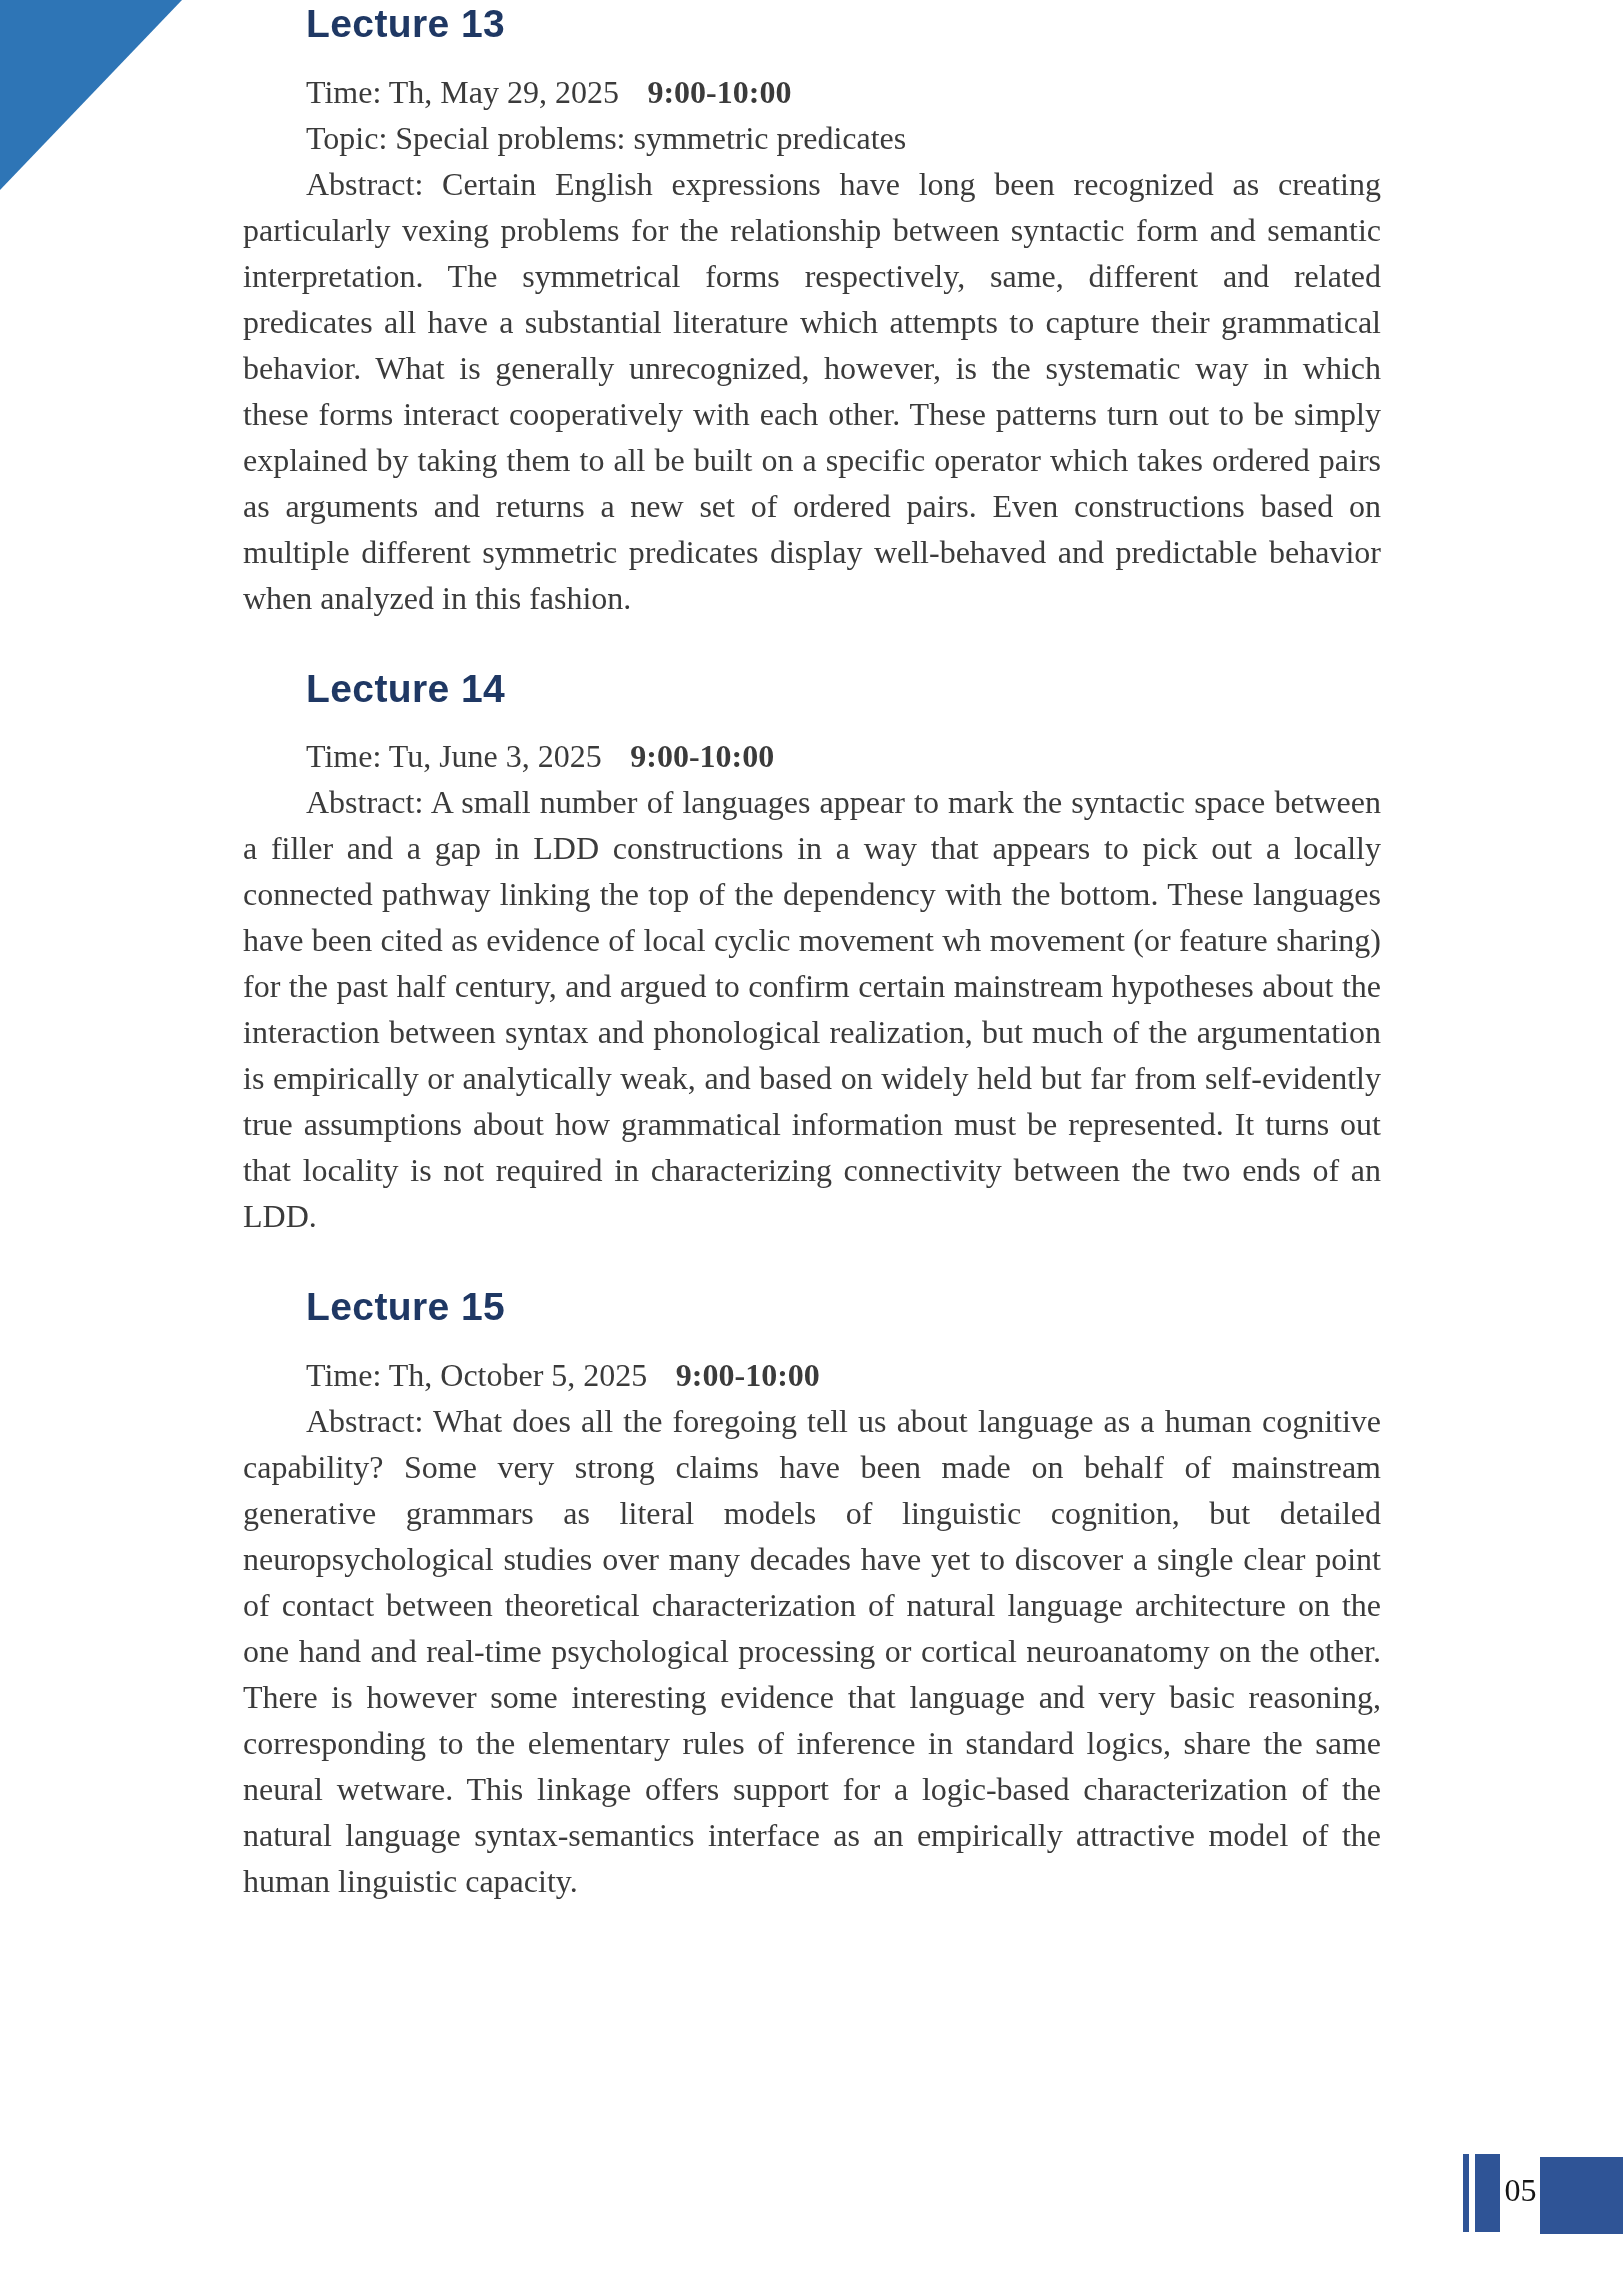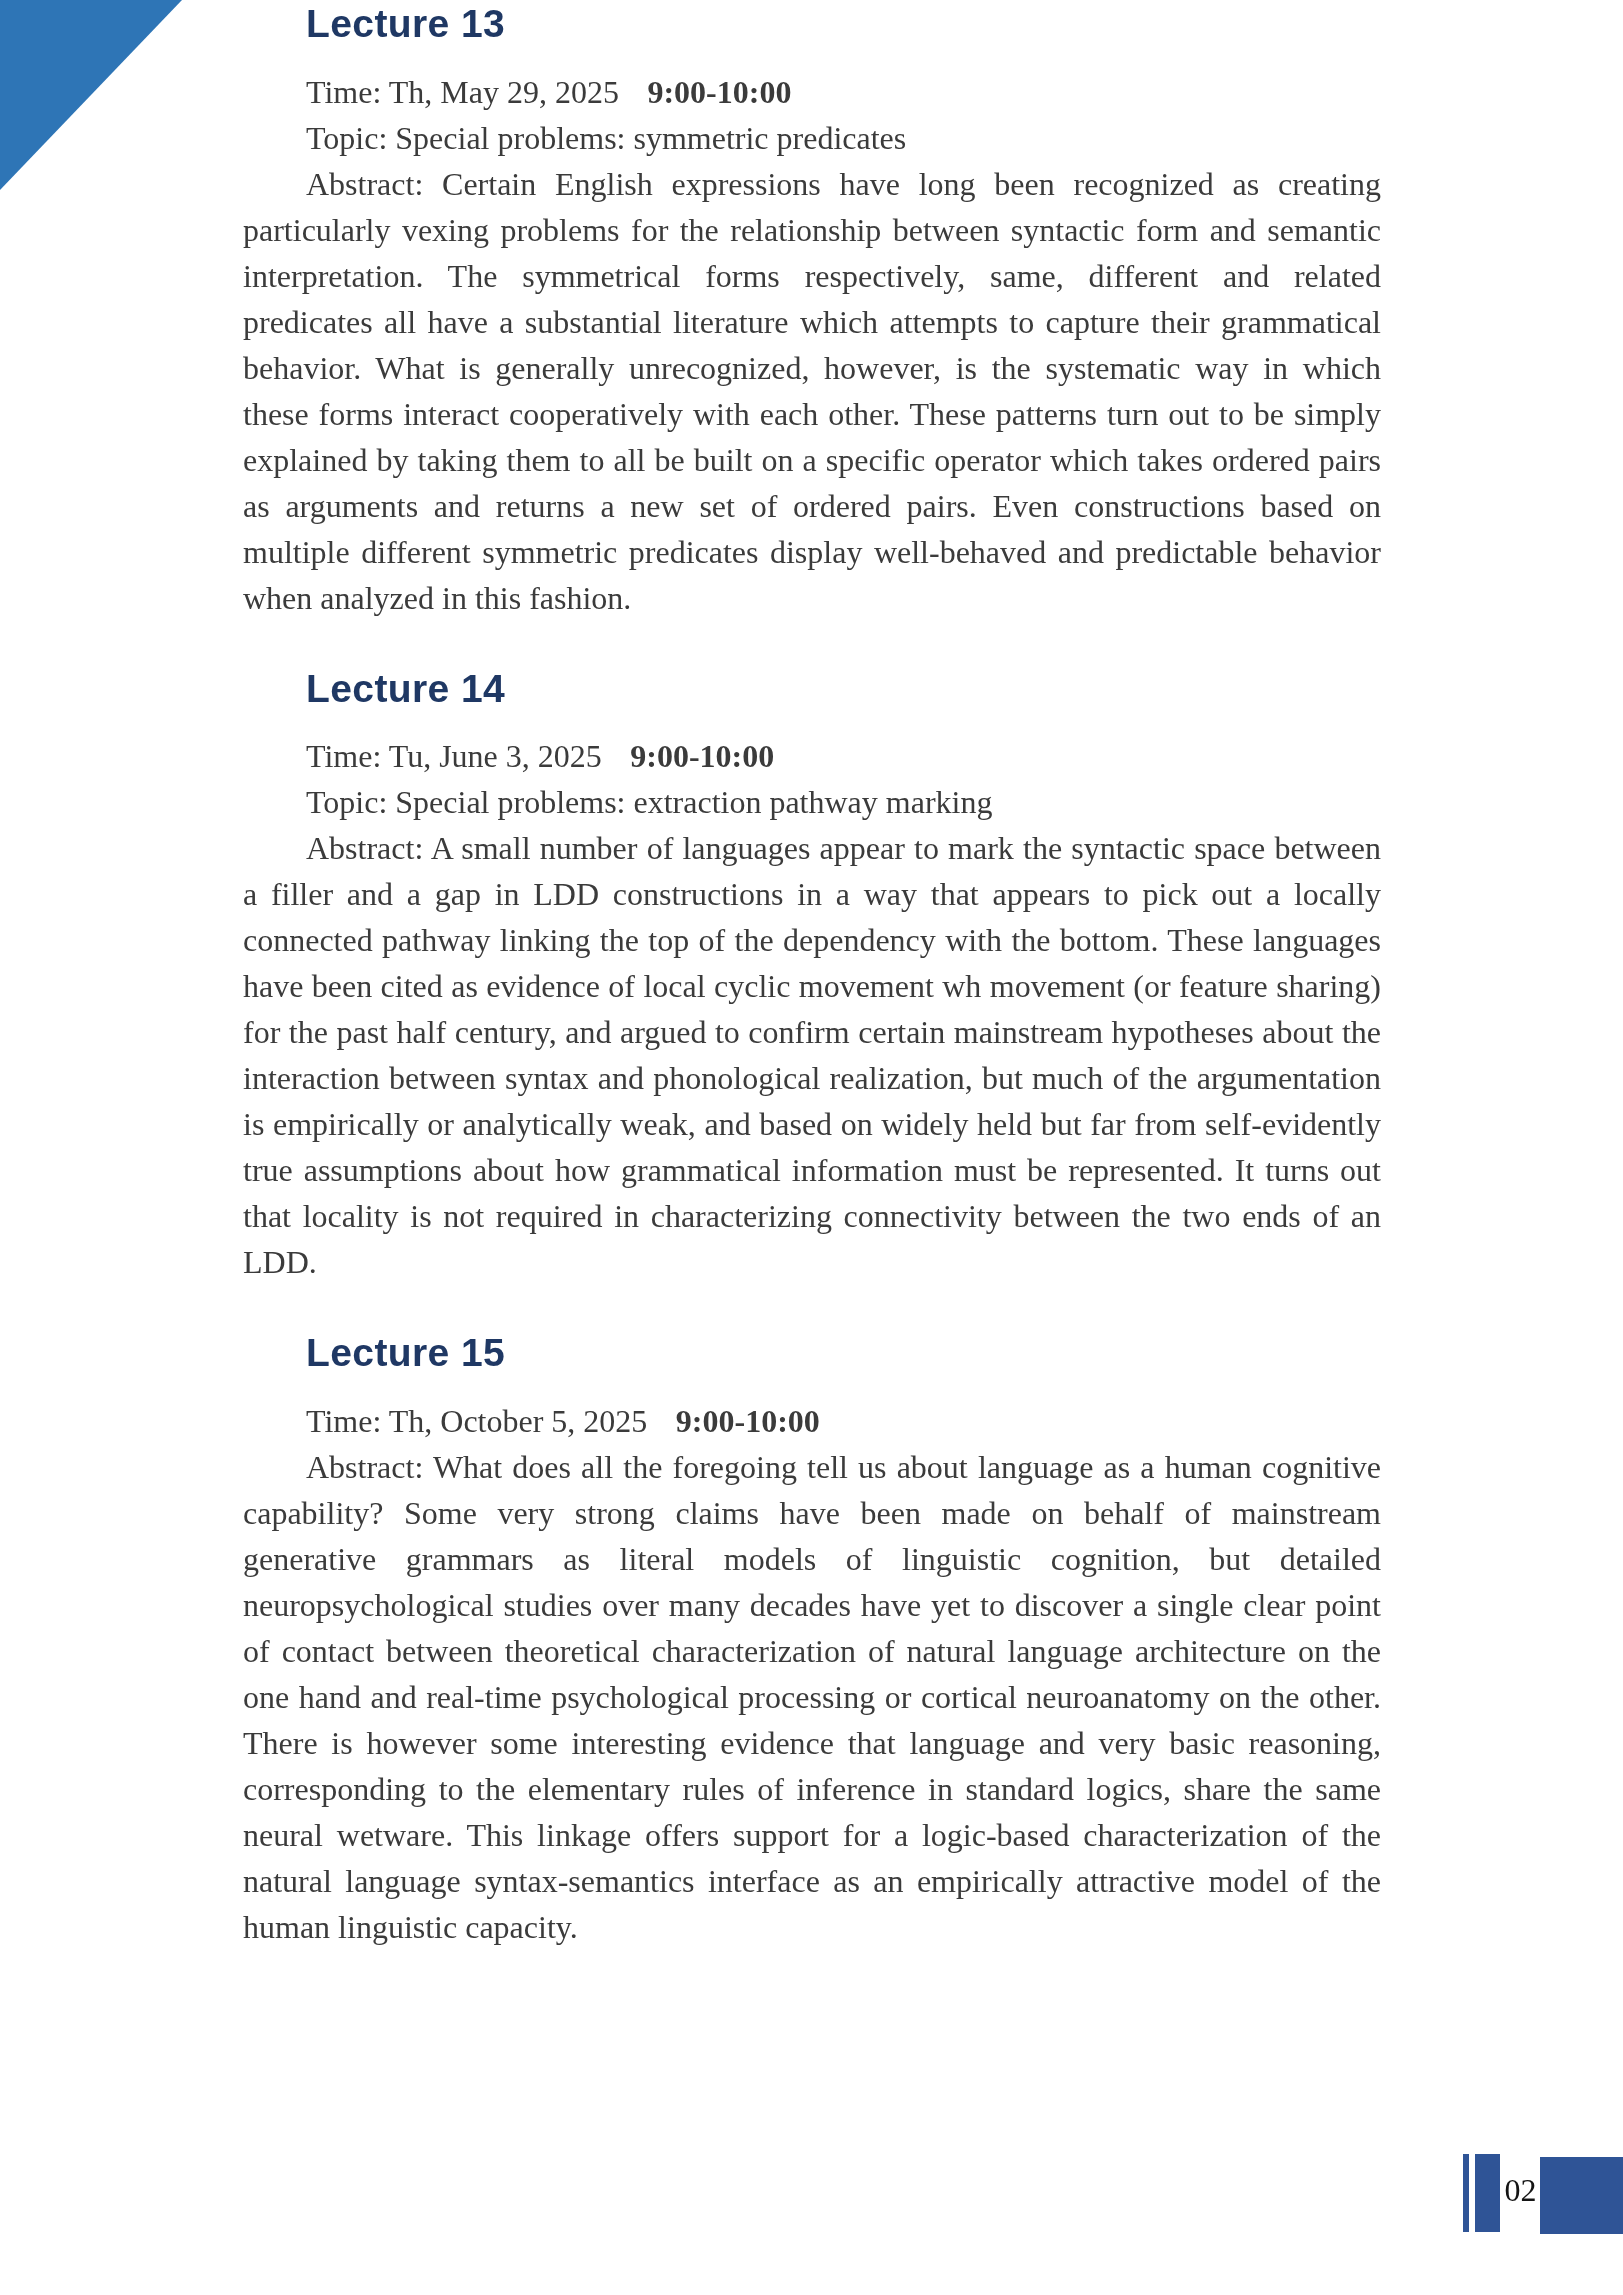--- a/index.html
+++ b/index.html
@@ -94,29 +94,28 @@
   <section class="lecture">
     <h2 class="lecture-title">Lecture 13</h2>
     <p class="meta"><span class="label">Time:</span> <span>Th, May 29, 2025</span><span class="time-range">9:00-10:00</span></p>
     <p class="meta"><span class="label">Topic:</span> <span>Special problems: symmetric predicates</span></p>
     <p class="abstract"><span class="label">Abstract:</span> <span>Certain English expressions have long been recognized as creating particularly vexing problems for the relationship between syntactic form and semantic interpretation. The symmetrical forms respectively, same, different and related predicates all have a substantial literature which attempts to capture their grammatical behavior. What is generally unrecognized, however, is the systematic way in which these forms interact cooperatively with each other. These patterns turn out to be simply explained by taking them to all be built on a specific operator which takes ordered pairs as arguments and returns a new set of ordered pairs. Even constructions based on multiple different symmetric predicates display well-behaved and predictable behavior when analyzed in this fashion.</span></p>
   </section>
 
   <section class="lecture">
     <h2 class="lecture-title">Lecture 14</h2>
     <p class="meta"><span class="label">Time:</span> <span>Tu, June 3, 2025</span><span class="time-range">9:00-10:00</span></p>
-    <p class="meta"><span class="label">Topic:</span> <span>Special problems: extraction pathway marking</span></p>
     <p class="abstract"><span class="label">Abstract:</span> <span>A small number of languages appear to mark the syntactic space between a filler and a gap in LDD constructions in a way that appears to pick out a locally connected pathway linking the top of the dependency with the bottom. These languages have been cited as evidence of local cyclic movement wh movement (or feature sharing) for the past half century, and argued to confirm certain mainstream hypotheses about the interaction between syntax and phonological realization, but much of the argumentation is empirically or analytically weak, and based on widely held but far from self-evidently true assumptions about how grammatical information must be represented. It turns out that locality is not required in characterizing connectivity between the two ends of an LDD.</span></p>
   </section>
 
   <section class="lecture">
     <h2 class="lecture-title">Lecture 15</h2>
     <p class="meta"><span class="label">Time:</span> <span>Th, October 5, 2025</span><span class="time-range">9:00-10:00</span></p>
     <p class="abstract"><span class="label">Abstract:</span> <span>What does all the foregoing tell us about language as a human cognitive capability? Some very strong claims have been made on behalf of mainstream generative grammars as literal models of linguistic cognition, but detailed neuropsychological studies over many decades have yet to discover a single clear point of contact between theoretical characterization of natural language architecture on the one hand and real-time psychological processing or cortical neuroanatomy on the other. There is however some interesting evidence that language and very basic reasoning, corresponding to the elementary rules of inference in standard logics, share the same neural wetware. This linkage offers support for a logic-based characterization of the natural language syntax-semantics interface as an empirically attractive model of the human linguistic capacity.</span></p>
   </section>
 
 </main>
 
 <div class="footer-bar-thin"></div>
 <div class="footer-bar-wide"></div>
-<div class="page-number">02</div>
+<div class="page-number">05</div>
 <div class="footer-rect"></div>
 
 
 </body></html>

